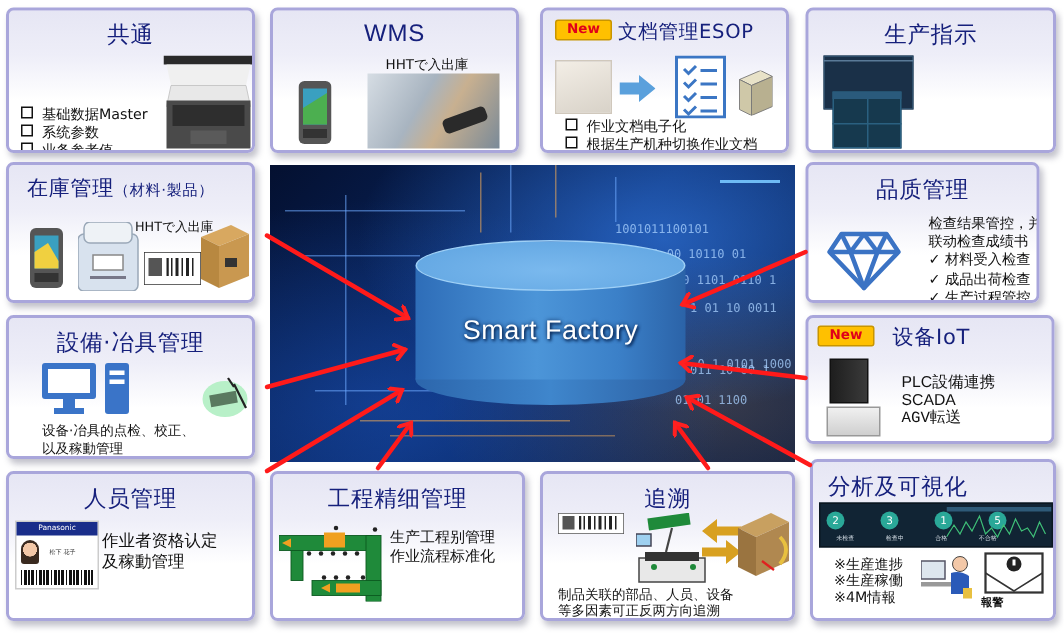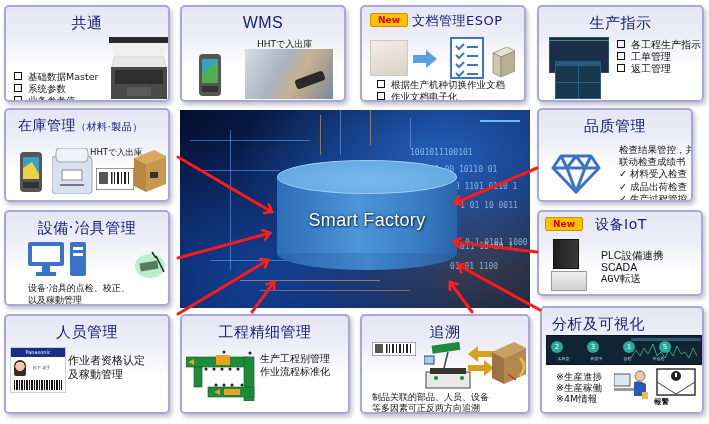--- a/index.html
+++ b/index.html
@@ -164,40 +164,35 @@
       <path d="M6 36 l3 3 l5 -5"></path>
         <line x1="17" y1="37" x2="28" y2="37"></line>
     </g>
   </svg>
   <svg class="ico" style="left:127px;top:40px;" width="26" height="30">
     <polygon points="4,6 18,0 26,4 12,10" fill="#e8e2c8" stroke="#777" stroke-width="0.6"></polygon>
     <polygon points="4,6 12,10 12,30 4,26" fill="#cfc8a8" stroke="#777" stroke-width="0.6"></polygon>
     <polygon points="12,10 26,4 26,24 12,30" fill="#b8b090" stroke="#777" stroke-width="0.6"></polygon>
   </svg>
   <ul class="bullets" style="left:15px;top:72px;">
+    <li>作业文档电子化</li>
     <li>根据生产机种切换作业文档</li>
-    <li>作业文档电子化</li>
   </ul>
 </div>
 
 <div class="card" style="left:537px;top:5px;width:167px;height:97px;">
   <div class="card-title">生产指示</div>
   <div class="ico" style="left:10px;top:30px;width:60px;height:62px;">
     <div style="position:absolute;left:0;top:0;width:60px;height:36px;background:#1a3048;border:1px solid #2e4e6a;"></div>
     <div style="position:absolute;left:0;top:3px;width:60px;height:1px;background:#5a7a98;"></div>
     <div style="position:absolute;left:6px;top:24px;width:46px;height:38px;background:#16394e;border:1px solid #2a6080;"></div>
     <div style="position:absolute;left:6px;top:24px;width:46px;height:5px;background:#2a5a7c;"></div>
     <div style="position:absolute;left:29px;top:29px;width:1px;height:33px;background:#2a6080;"></div>
     <div style="position:absolute;left:6px;top:45px;width:46px;height:1px;background:#2a6080;"></div>
   </div>
-  <ul class="bullets" style="left:78px;top:32px;font-size:10px;">
-    <li>各工程生产指示</li>
-    <li>工单管理</li>
-    <li>返工管理</li>
-  </ul>
 </div>
 
 <div class="card" style="left:4px;top:108px;width:166px;height:94px;">
   <div class="card-title" style="text-align:left;left:12px;font-size:14px;"><span>在庫管理</span><small>（材料·製品）</small></div>
   <svg class="ico" style="left:14px;top:42px;" width="22" height="40">
     <rect x="0" y="0" width="22" height="40" rx="4" fill="#555"></rect>
     <rect x="3" y="5" width="16" height="22" fill="#3aa0c0"></rect>
     <polygon points="3,16 12,10 19,22 19,27 3,27" fill="#f0d040"></polygon>
     <rect x="3" y="30" width="16" height="6" fill="#333"></rect>
   </svg>

